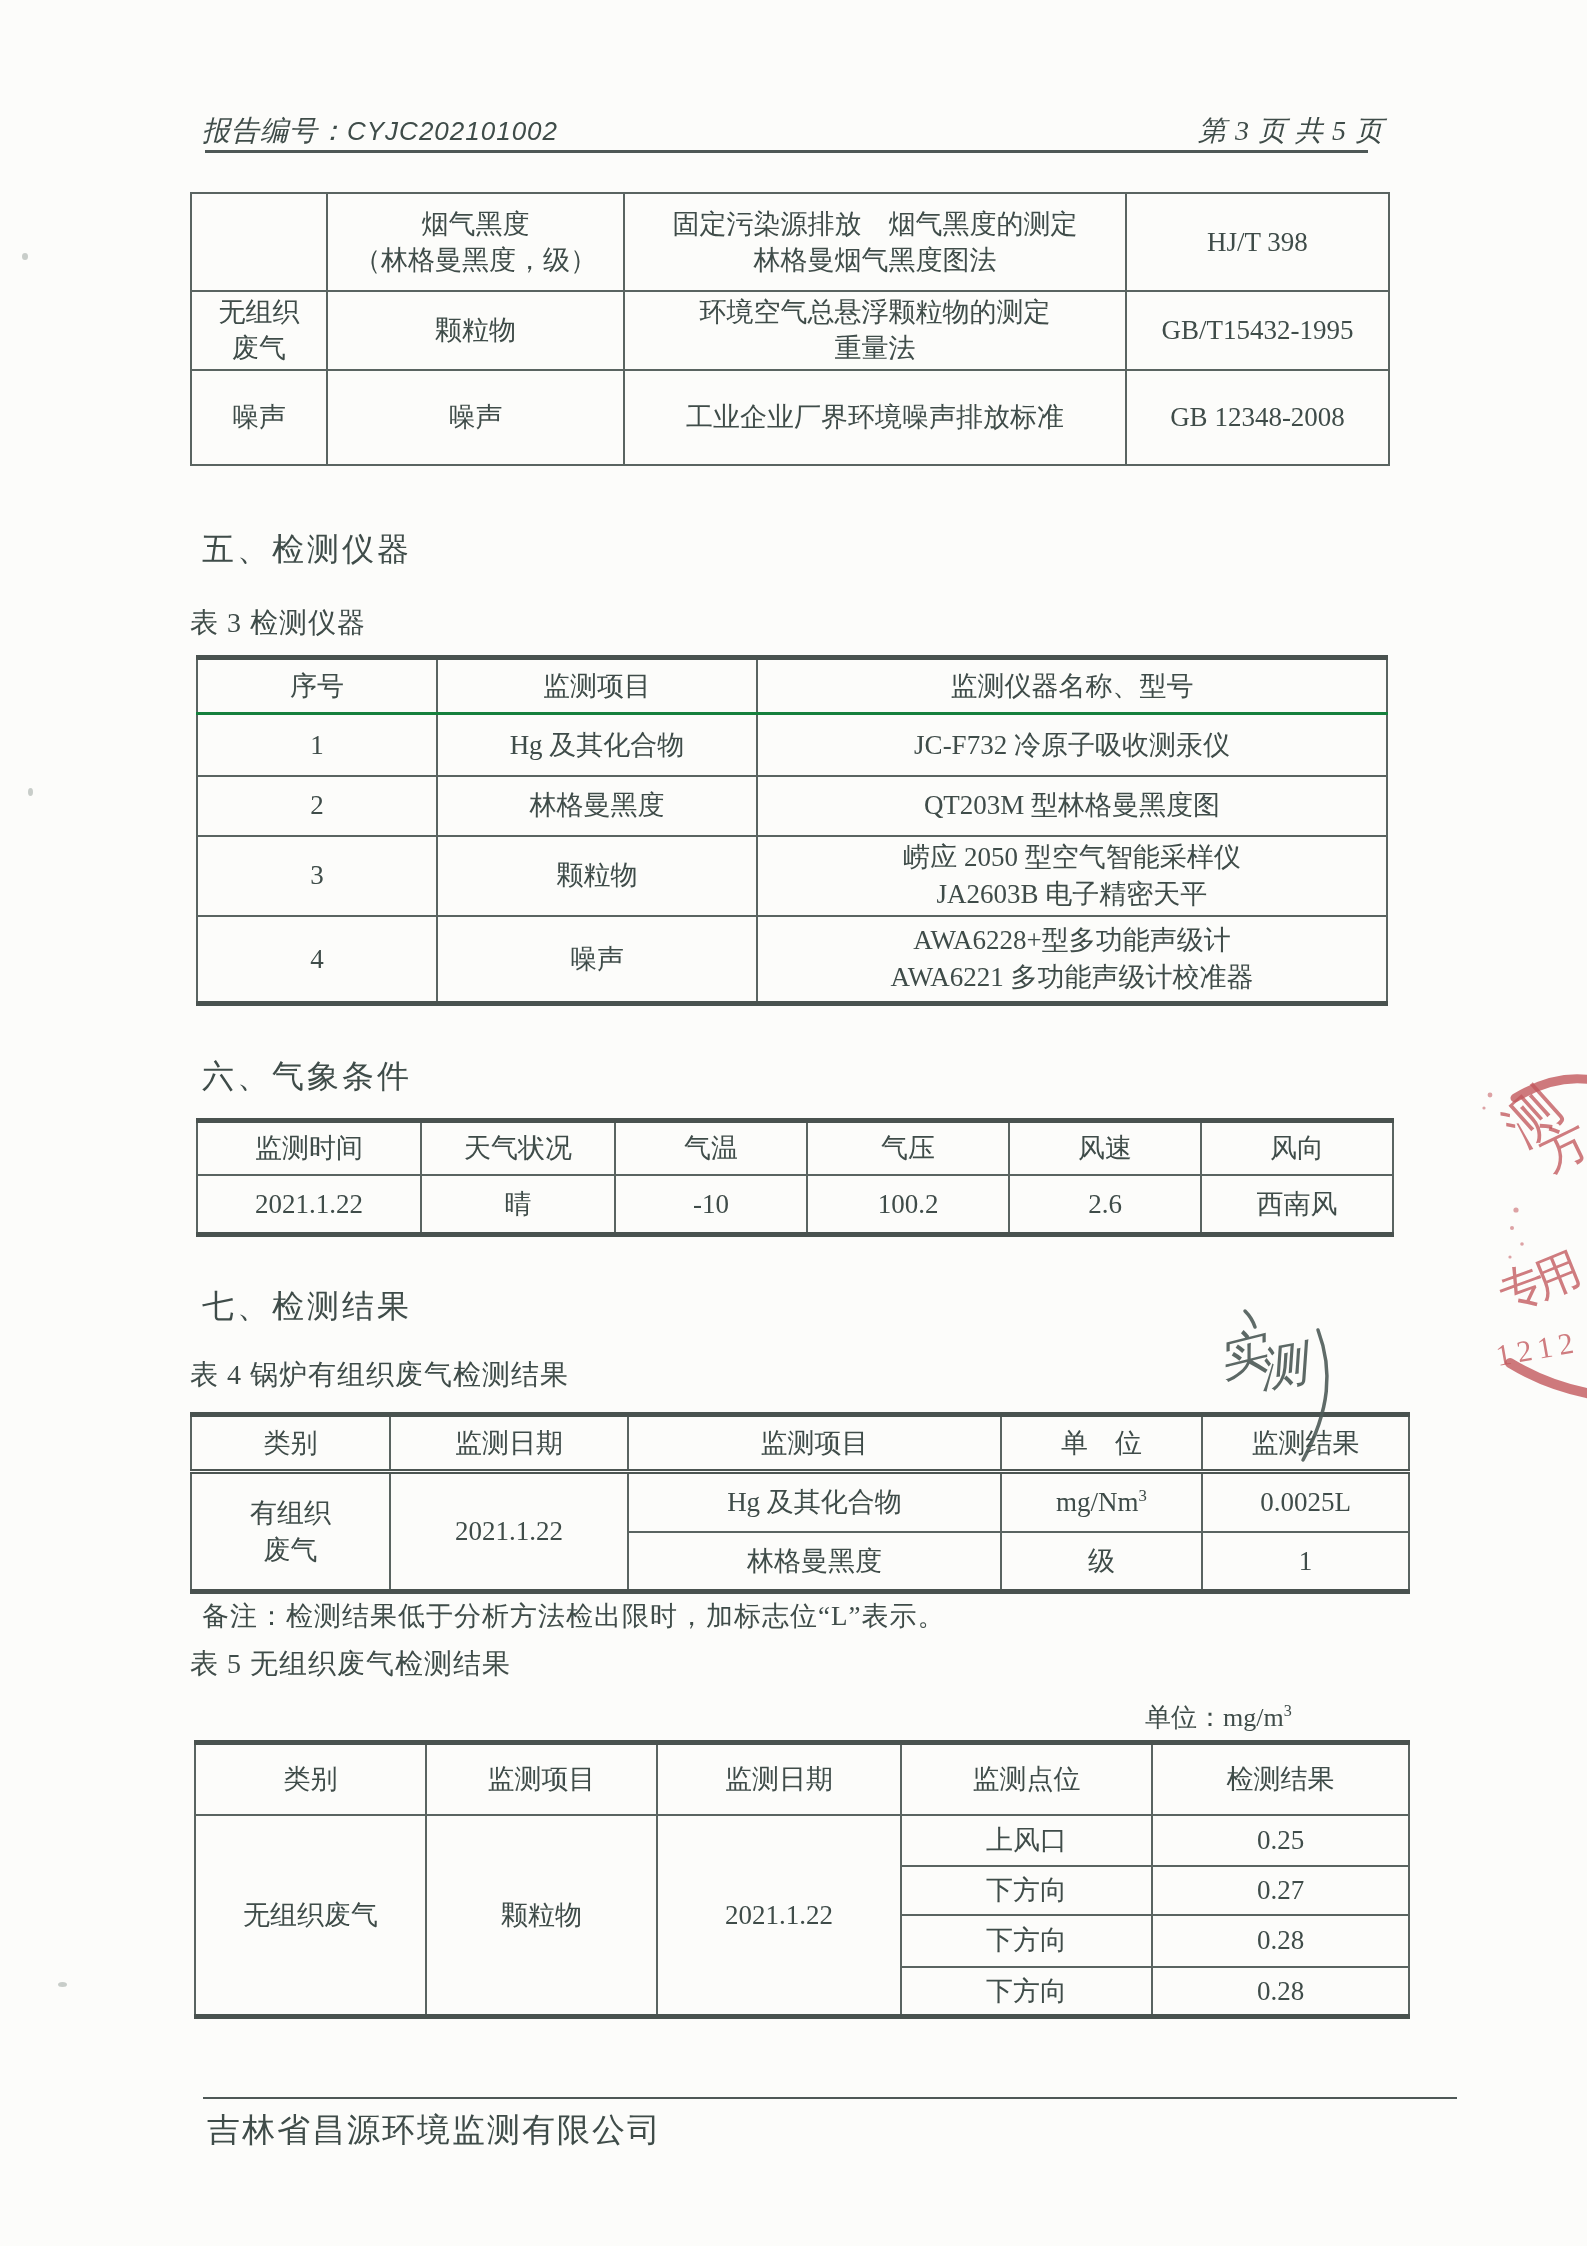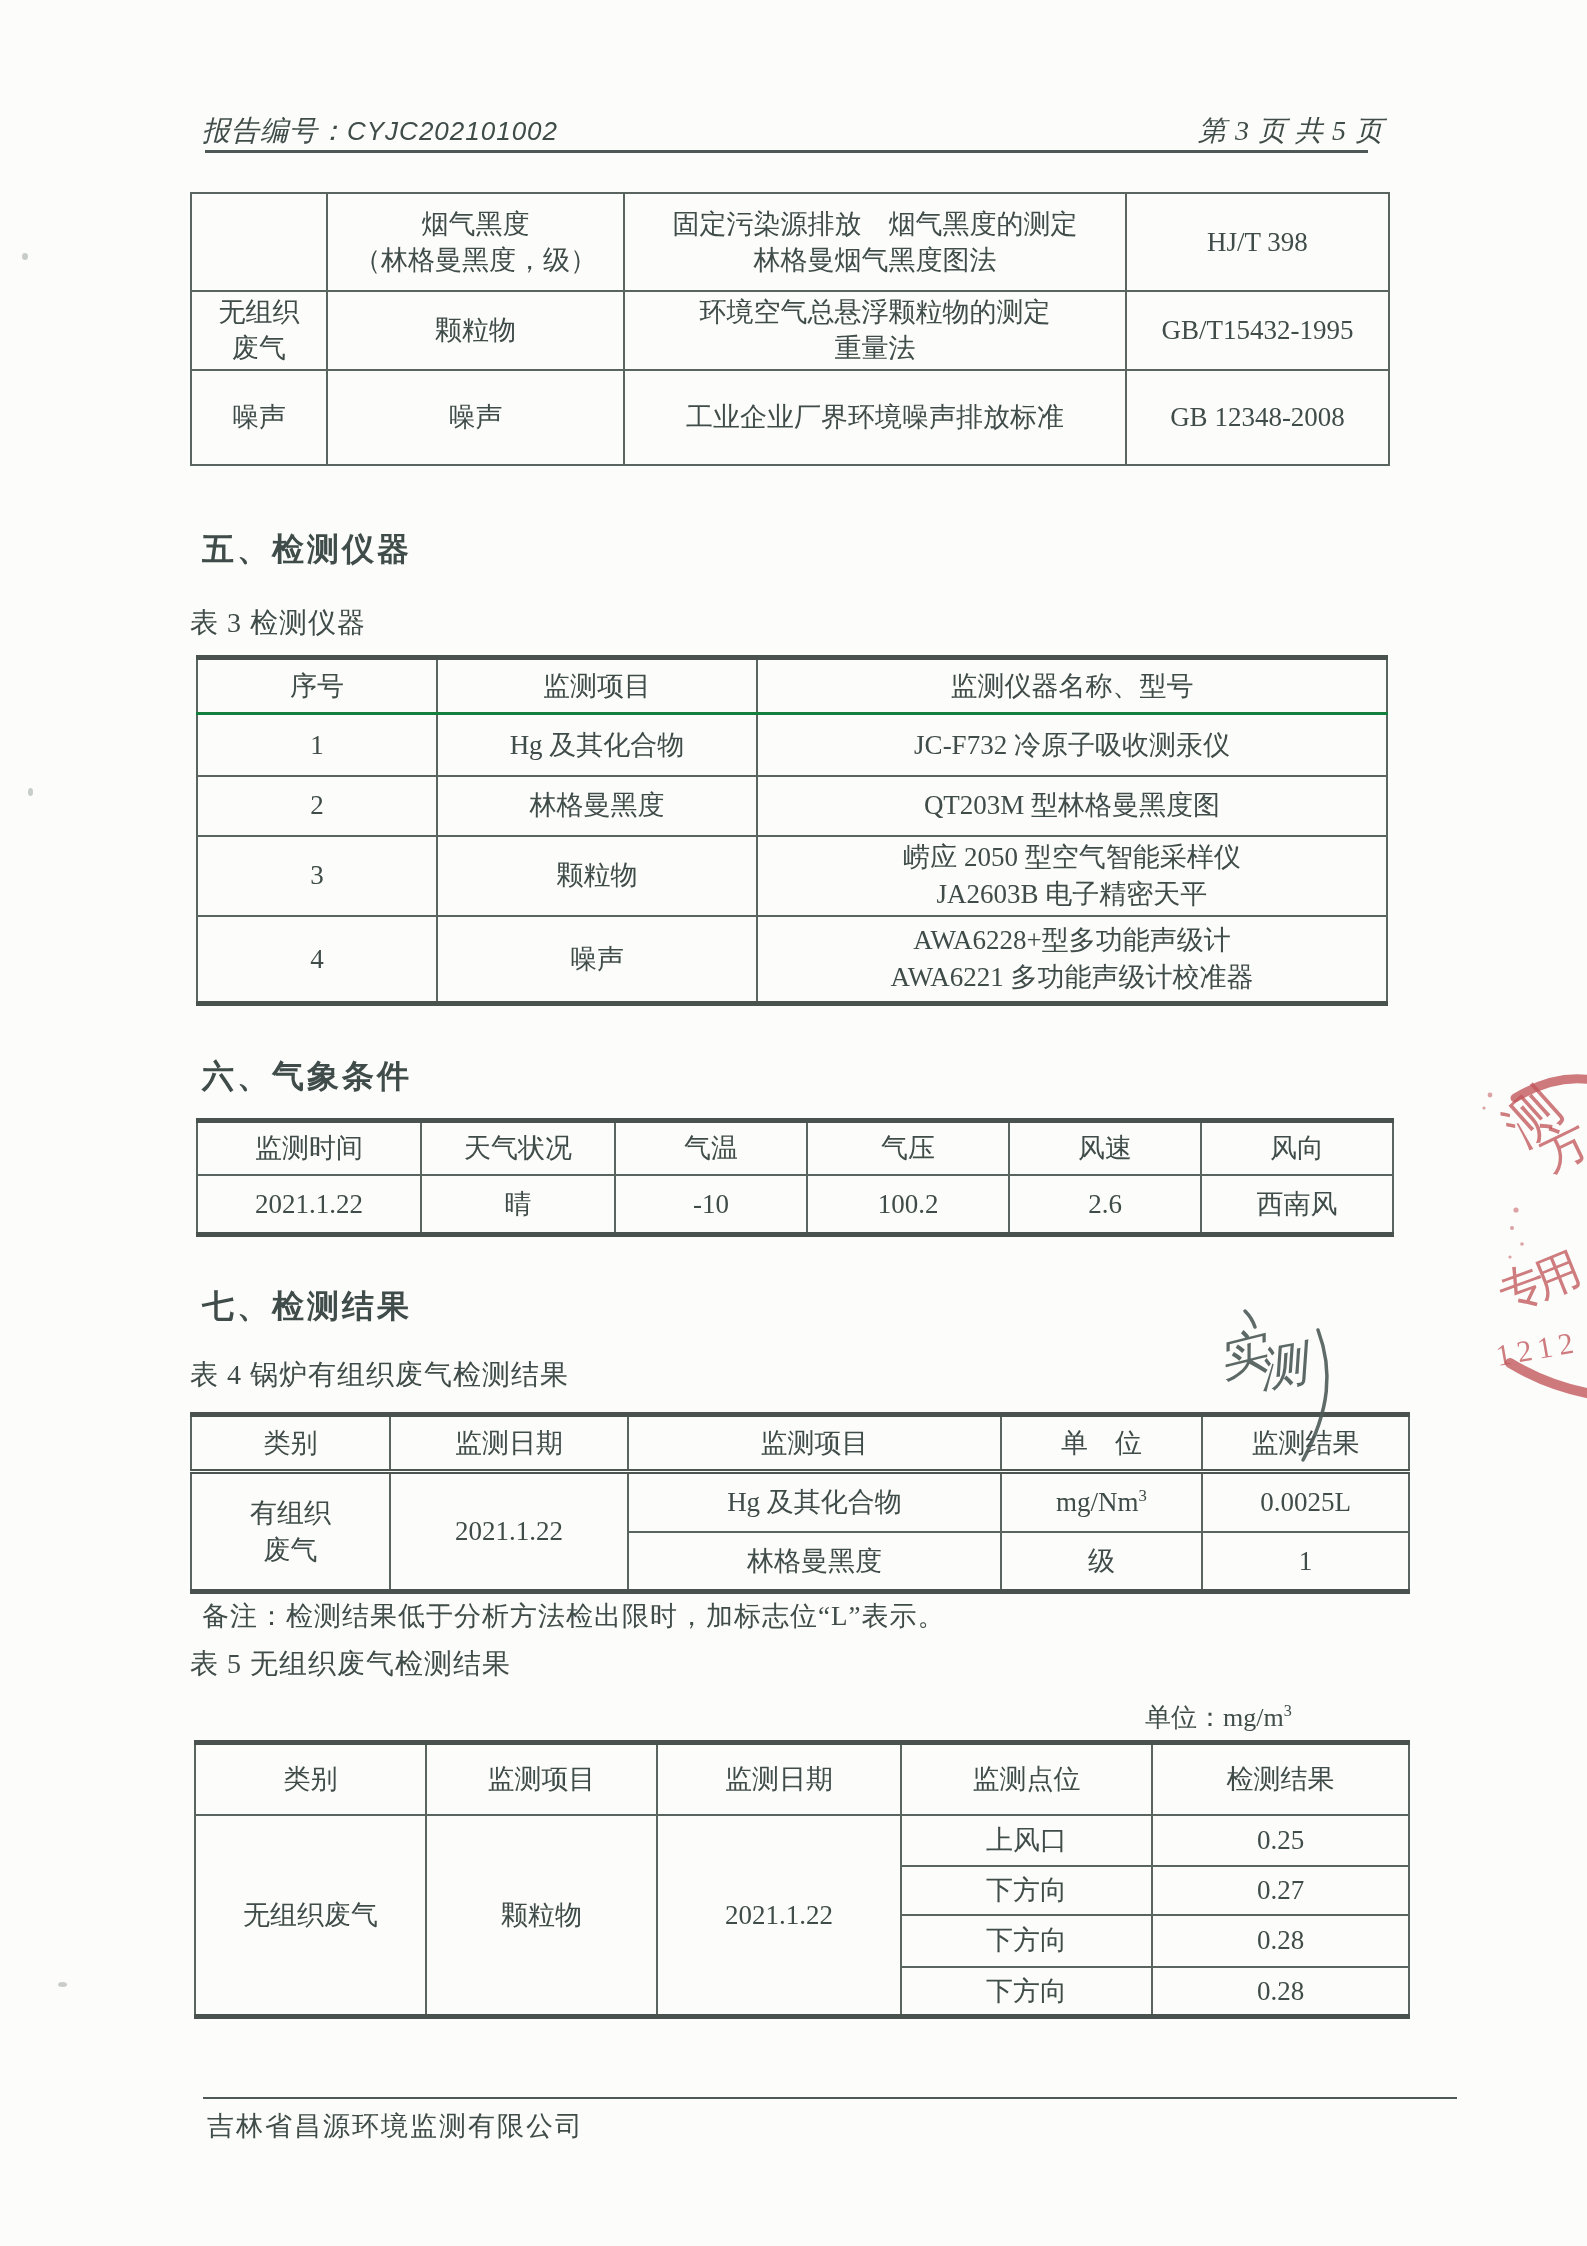--- a/index.html
+++ b/index.html
@@ -7,36 +7,36 @@
   .doc {
     position:relative; width:1587px; height:2246px; margin:0 auto;
     background:#fcfcfa; overflow:hidden;
     font-family:"Liberation Serif","DejaVu Serif",serif;
     color:#3f4c49;
   }
   .abs { position:absolute; }
   .hdr-text { font-size:28px; letter-spacing:1px; white-space:nowrap;font-style:italic; }
   .sans { font-family:"Liberation Sans","DejaVu Sans",sans-serif; }
   .rule { background:#4e5856; }
-  .sec-h { font-size:32px; font-weight:bold; letter-spacing:3px; line-height:1; white-space:nowrap; }
+  .sec-h { font-size:32px; font-weight:normal; letter-spacing:3px; line-height:1; white-space:nowrap; }
   .cap { font-size:28px; letter-spacing:1px; }
   table.tbl { position:absolute; border-collapse:collapse; table-layout:fixed; }
   .tbl td {
     border:2px solid #5a6461; text-align:center; vertical-align:middle;
     font-size:27px; line-height:1.35; padding:2px 6px; overflow:hidden;
   }
   table.t1 { border:2px solid #5a6461; }
   table.thick { border-top:5px solid #49524f; border-bottom:5px solid #49524f;
                 border-left:2px solid #5a6461; border-right:2px solid #5a6461; }
   .t3 tr.hrow td { border-bottom:3px solid #15803d;margin-left:32px; }
   .t4 tr.hrow td { border-bottom:5px double #4c5552; }
   sup { font-size:0.62em; }
   .note-text { font-size:27px; letter-spacing:1px; white-space:nowrap; }
   .unit-label { font-size:26px; }
-  .footer-text { font-size:27px; letter-spacing:2px; white-space:nowrap; }
+  .footer-text { font-size:33px; letter-spacing:2px; white-space:nowrap; }
   .speck { position:absolute; background:#8a948f; opacity:.45; border-radius:50%; }
 </style>
 </head>
 <body>
 
 <div class="doc">
 
   <div class="abs hdr-text" style="left:202px;top:112px"><span>报告编号：</span><span class="sans" style="font-size:26px">CYJC202101002</span></div>
   <div class="abs hdr-text" style="left:1198px;top:112px">第 3 页 共 5 页</div>
   <div class="abs rule" style="left:205px;top:150px;width:1163px;height:3px"></div>

